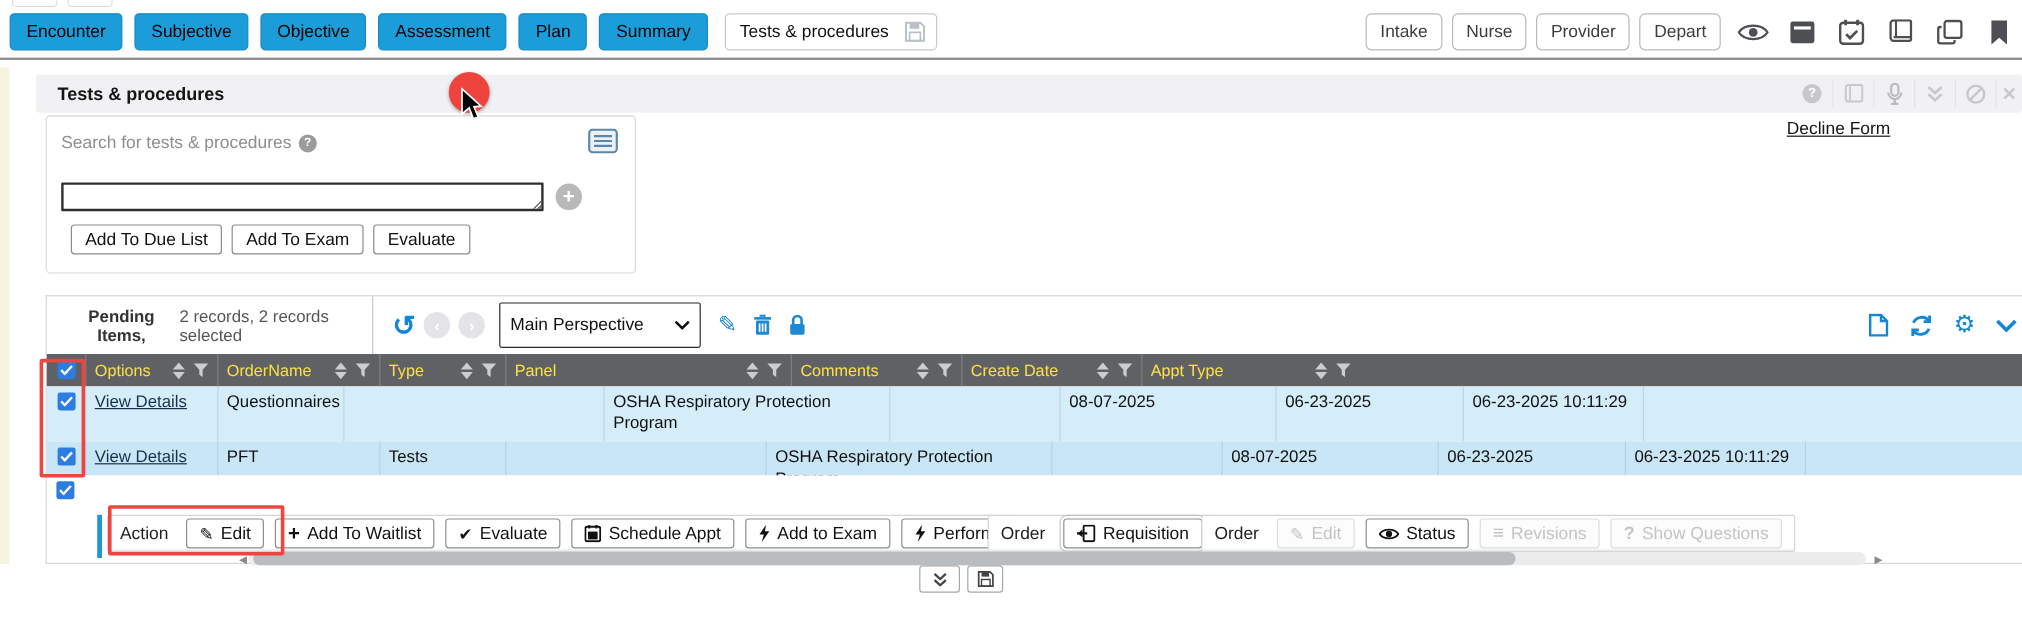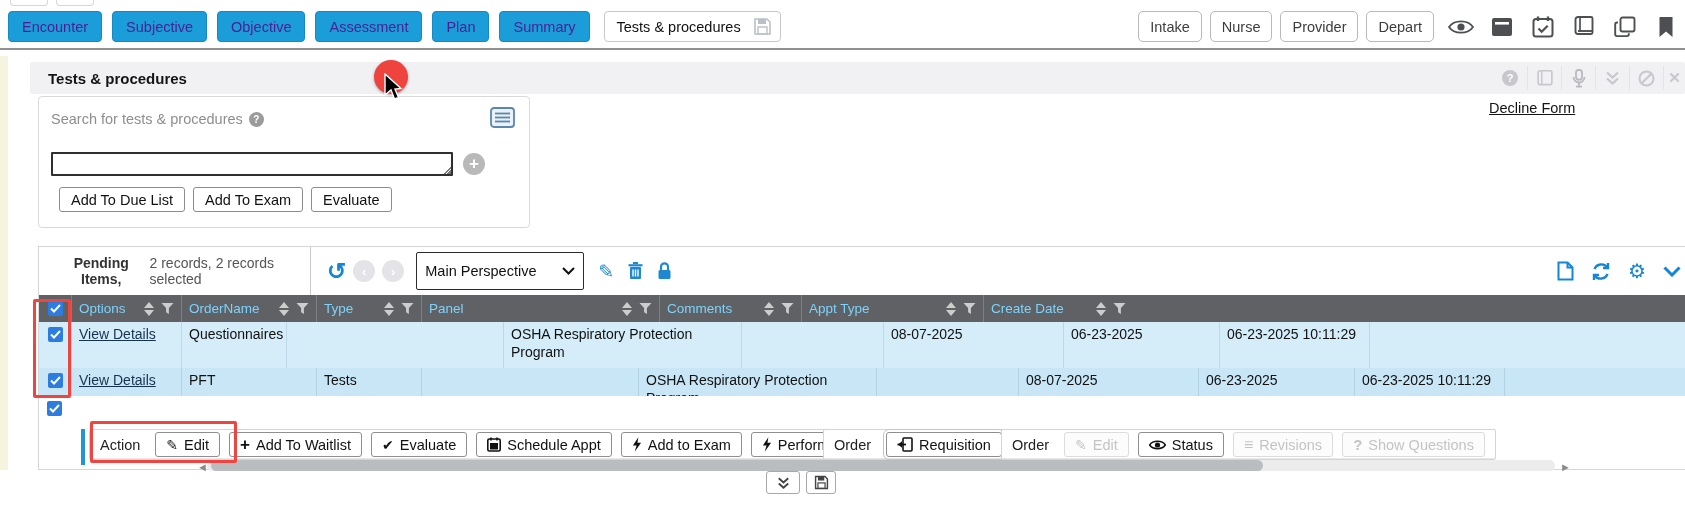--- a/index.html
+++ b/index.html
@@ -3,21 +3,21 @@
 <meta charset="utf-8">
 <style>
   * { box-sizing: border-box; margin: 0; padding: 0; }
   html,body { width:1685px; height:526px; background:#fff; font-family:"Liberation Sans",sans-serif; overflow:hidden; position:relative; color:#111; }
   .abs { position:absolute; }
 
   
   .topbar { position:absolute; left:0; top:0; width:1685px; height:50px; background:#fff; border-bottom:2px solid #8f9092; }
   .stub { position:absolute; top:0; height:6px; width:38px; border:1px solid #d7d7d7; border-top:none; border-radius:0 0 4px 4px; }
   .topbar-inner { position:absolute; left:8px; top:11px; right:6px; display:flex; align-items:center; }
-  .bluebtn { height:31px; padding:0 13px; background:#1a9dd9; border:1px solid #1589c1; border-radius:4px; color:#4c1d95; font-size:14.5px; display:flex; align-items:center; margin-right:10px; cursor:pointer; }
+  .bluebtn { height:31px; padding:0 13px; background:#1a9dd9; border:1px solid #1589c1; border-radius:4px; color:#000000; font-size:14.5px; display:flex; align-items:center; margin-right:10px; cursor:pointer; }
   .tabchip { height:31px; border:1px solid #c9c9c9; border-radius:4px; background:#fff; display:flex; align-items:center; padding:0 8px 0 12px; margin-left:4px; }
   .tabchip .tablabel { font-size:14.5px; margin-right:12px; }
   .whitebtn { height:31px; padding:0 11px; border:1px solid #b9b9b9; border-radius:5px; background:#fff; color:#3d3d3d; font-size:14.5px; display:flex; align-items:center; margin-left:8px; cursor:pointer; }
   .top-icons { display:flex; align-items:center; margin-left:14px; gap:15px; }
   .tico { width:26px; height:26px; display:flex; align-items:center; justify-content:center; cursor:pointer; }
 
   
   .sechead { position:absolute; left:30px; top:62px; width:1655px; height:32px; background:#f1f1f4; border-radius:3px; display:flex; align-items:center; }
   .sechead-title { margin-left:18px; font-weight:bold; font-size:15px; color:#141414; }
   .sechead-icons { margin-left:auto; display:flex; align-items:center; color:#c7c7cd; }
@@ -45,21 +45,21 @@
   .gsummary b { color:#333; margin-right:4px;text-align:center; }
   .undoico { margin-left:16px; color:#1486d8; font-size:23px; font-weight:bold; line-height:1; cursor:pointer; }
   .navcirc { width:22px; height:22px; border-radius:50%; background:#e4e4e8; color:#fff; font-weight:bold; font-size:13px; display:flex; align-items:center; justify-content:center; margin-left:7px; }
   .perspective { margin-left:12px; width:168px; height:38px; border:1px solid #2b2b2b; border-radius:2px; background:#fff; display:flex; align-items:center; justify-content:space-between; padding:0 8px; font-size:14.5px; cursor:pointer; }
   .tbico { margin-left:14px; display:flex; align-items:center; cursor:pointer; color:#1e88d0; }
   .pencil { font-size:19px; color:#1e88d0; }
   .gtool-right { margin-left:auto; display:flex; align-items:center; gap:17px; padding-right:4px; }
   .gear { font-size:20px; color:#1486d8; line-height:1; }
 
   
-  .ghead { position:absolute; left:0; top:48px; width:1647px; height:27px; background:#606164; display:flex; color:#7dd3fc; font-size:13.5px; }
+  .ghead { position:absolute; left:0; top:48px; width:1647px; height:27px; background:#606164; display:flex; color:#fde047; font-size:13.5px; }
   .hcell { height:100%; display:flex; align-items:center; padding:0 7px; border-left:1px solid #7e7f82; overflow:hidden; white-space:nowrap; }
   .hcell .hlab { flex:1 1 auto; overflow:hidden; }
   .hcb { width:32px; display:flex; align-items:center; justify-content:center; border-left:none; }
   .sortico { display:inline-flex; flex-direction:column; gap:2px; margin-right:7px; cursor:pointer; }
   .sortico .up { width:0; height:0; border-left:5px solid transparent; border-right:5px solid transparent; border-bottom:6px solid #cdcdcd; }
   .sortico .dn { width:0; height:0; border-left:5px solid transparent; border-right:5px solid transparent; border-top:6px solid #cdcdcd; }
   .cbx { width:15px; height:15px; background:#2d7ce0; border-radius:2px; display:flex; align-items:center; justify-content:center; cursor:pointer; flex:0 0 auto; }
 
   
   .grow { position:absolute; left:0; width:1647px; display:flex; font-size:14px; }
@@ -365,32 +365,32 @@
     <div class="hcell" style="width:142px">
         <span class="hlab">Comments</span>
         <span class="sortico">
           <span class="up"></span>
           <span class="dn"></span>
         </span>
         <svg width="13" height="13" viewBox="0 0 14 13">
           <path d="M0.5 0.5 h13 l-5 5.5 v6.5 l-3 -2 v-4.5 z" fill="#cdcdcd"></path>
         </svg>
       </div>
+    <div class="hcell" style="width:150px">
+        <span class="hlab">Create Date</span>
+        <span class="sortico">
+          <span class="up"></span>
+          <span class="dn"></span>
+        </span>
+        <svg width="13" height="13" viewBox="0 0 14 13">
+          <path d="M0.5 0.5 h13 l-5 5.5 v6.5 l-3 -2 v-4.5 z" fill="#cdcdcd"></path>
+        </svg>
+      </div>
     <div class="hcell" style="width:182px">
         <span class="hlab">Appt Type</span>
-        <span class="sortico">
-          <span class="up"></span>
-          <span class="dn"></span>
-        </span>
-        <svg width="13" height="13" viewBox="0 0 14 13">
-          <path d="M0.5 0.5 h13 l-5 5.5 v6.5 l-3 -2 v-4.5 z" fill="#cdcdcd"></path>
-        </svg>
-      </div>
-    <div class="hcell" style="width:150px">
-        <span class="hlab">Create Date</span>
         <span class="sortico">
           <span class="up"></span>
           <span class="dn"></span>
         </span>
         <svg width="13" height="13" viewBox="0 0 14 13">
           <path d="M0.5 0.5 h13 l-5 5.5 v6.5 l-3 -2 v-4.5 z" fill="#cdcdcd"></path>
         </svg>
       </div>
   </div>
 

